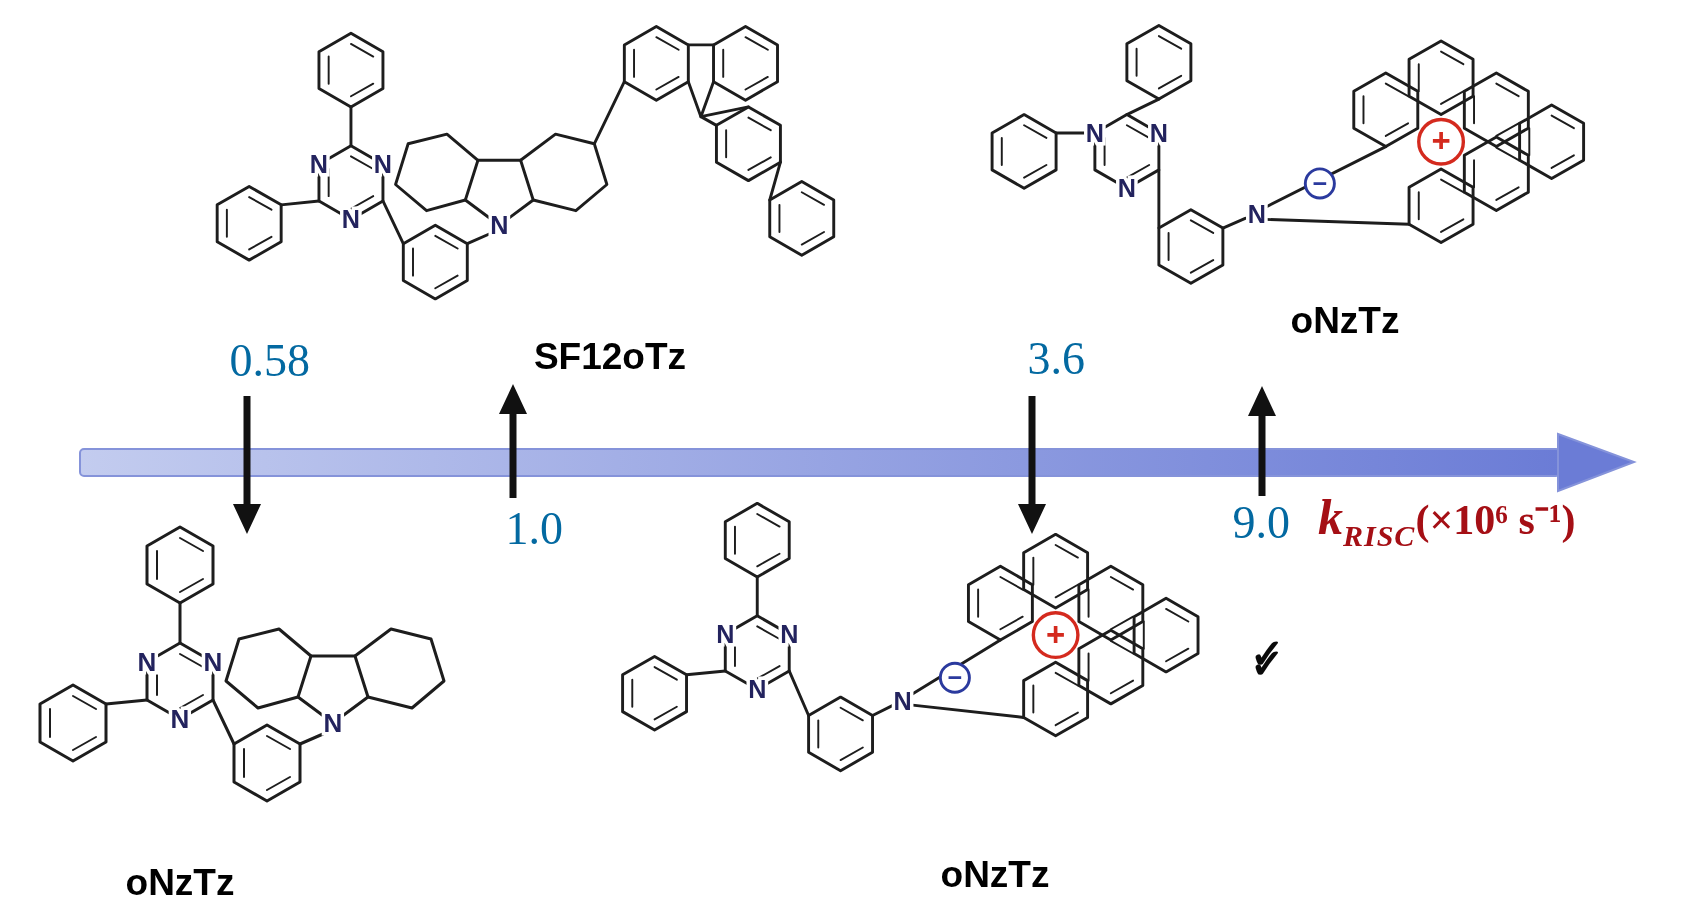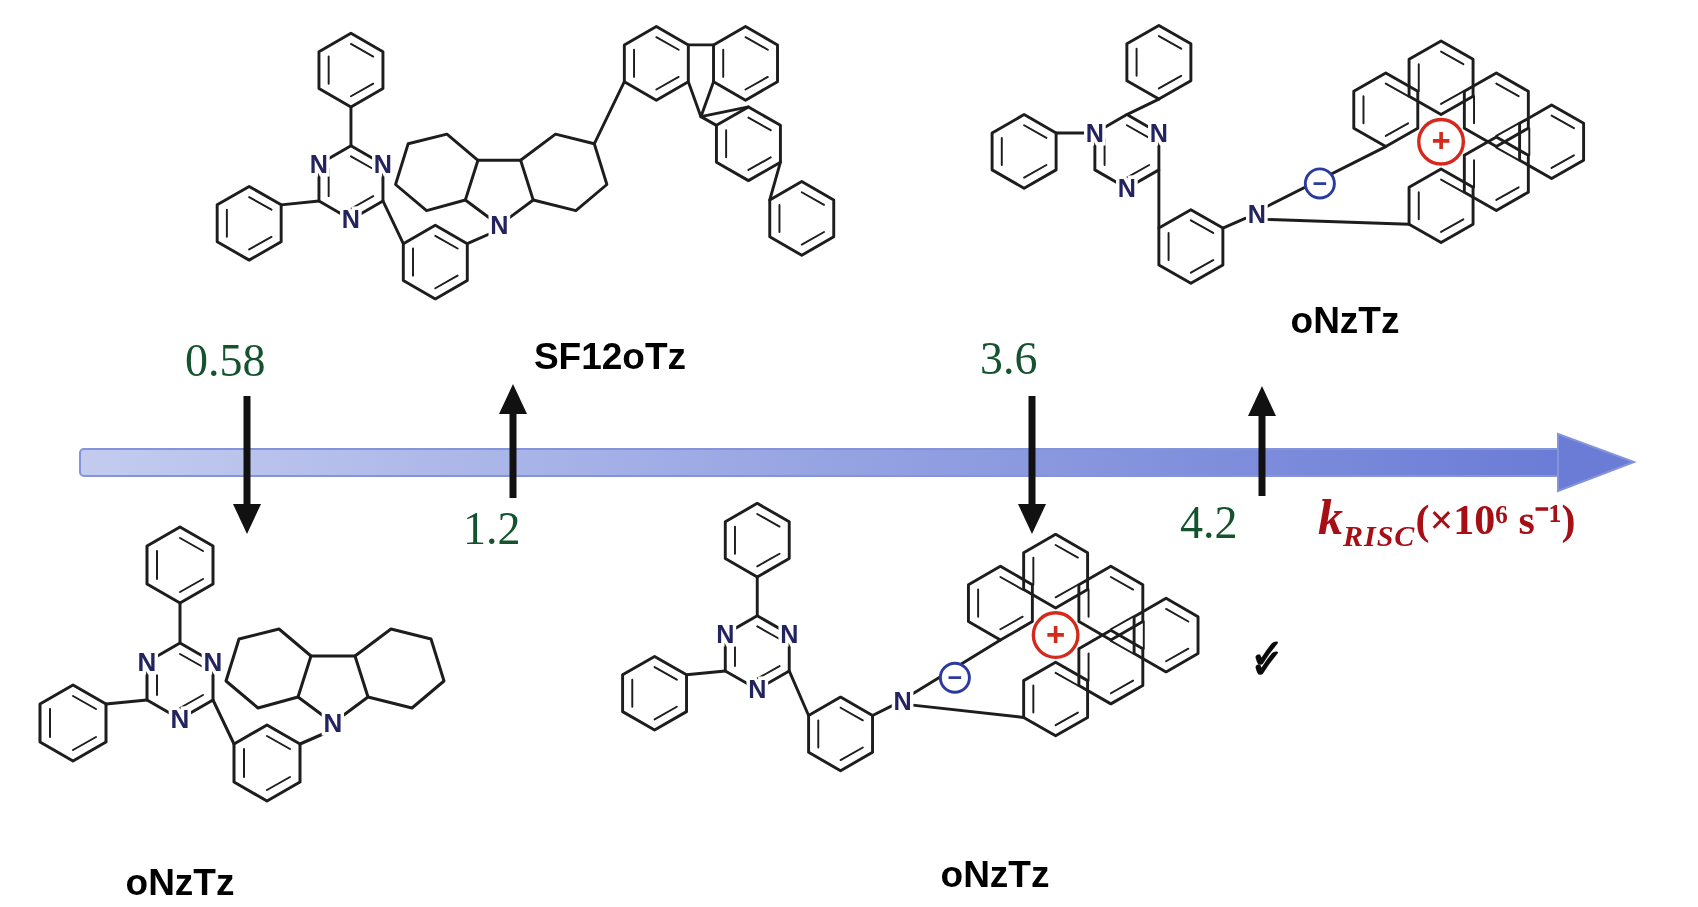--- a/index.html
+++ b/index.html
@@ -8,21 +8,21 @@
   .abs{position:absolute;}
   svg{overflow:visible;}
   .bond{fill:none;stroke:#1d1d1d;stroke-width:3;stroke-linejoin:round;stroke-linecap:round;}
   .thin{stroke-width:2;}
   .atomN{font-family:"Liberation Sans",sans-serif;font-weight:bold;font-size:26px;
          fill:#23235e;stroke:#ffffff;stroke-width:7px;paint-order:stroke;text-anchor:middle;}
   .plus-circle{fill:#ffffff;stroke:#d42a1e;stroke-width:3.5;}
   .minus-circle{fill:#ffffff;stroke:#2b3a9e;stroke-width:3;}
   .plus-text{font-family:"Liberation Sans",sans-serif;font-weight:bold;font-size:34px;fill:#d42a1e;text-anchor:middle;}
   .minus-text{font-family:"Liberation Sans",sans-serif;font-weight:bold;font-size:26px;fill:#2b3a9e;text-anchor:middle;}
-  .num{position:absolute;font-family:"Liberation Serif",serif;font-size:46px;color:#14532d;text-align:left;}
+  .num{position:absolute;font-family:"Liberation Serif",serif;font-size:46px;color:#0369a1;text-align:right;}
   .mol-label{position:absolute;font-family:"Liberation Sans",sans-serif;font-weight:bold;font-size:37px;color:#000;text-align:center;}
   .krisc{position:absolute;color:#a50f15;font-family:"Liberation Serif",serif;font-weight:bold;white-space:nowrap;}
   .krisc .kk{font-style:italic;font-size:50px;}
   .krisc .ksub{font-style:italic;font-size:30px;vertical-align:-12px;letter-spacing:1px;}
   .krisc .kunits{font-style:normal;font-size:42px;}
   .check-list{position:absolute;width:460px;color:#0a0a0a;font-family:"Liberation Sans",sans-serif;
               font-weight:bold;font-size:41px;line-height:1.3;}
   .check-item{position:relative;padding-left:38px;margin-bottom:10px;}
   .check-mark{position:absolute;left:0;top:0;}
   .tickline{stroke:#111;stroke-width:7;fill:none;}
@@ -146,23 +146,23 @@
       <path class="tickline" d="M1032,396 L1032,506"></path>
       <polygon class="tickhead" points="1018,504 1046,504 1032,534"></polygon>
     </g>
     <g>
       <path class="tickline" d="M1262,496 L1262,414"></path>
       <polygon class="tickhead" points="1248,416 1276,416 1262,386"></polygon>
     </g>
   </svg>
 
   <div class="num" style="left:185px;top:334px;width:125px">0.58</div>
-  <div class="num" style="left:463px;top:502px;width:100px">1.2</div>
+  <div class="num" style="left:463px;top:502px;width:100px">1.0</div>
   <div class="num" style="left:980px;top:332px;width:105px">3.6</div>
-  <div class="num" style="left:1180px;top:496px;width:110px">4.2</div>
+  <div class="num" style="left:1180px;top:496px;width:110px">9.0</div>
 
   <div class="krisc" style="left:1318px;top:488px">
     <span class="kk">k</span><span class="ksub">RISC</span><span class="kunits">(×10⁶ s⁻¹)</span>
   </div>
 
   <div class="mol-label" style="left:500px;top:336px;width:220px">SF12oTz</div>
   <div class="mol-label" style="left:1245px;top:300px;width:200px">oNzTz</div>
   <div class="mol-label" style="left:80px;top:862px;width:200px">oNzTz</div>
   <div class="mol-label" style="left:895px;top:854px;width:200px">oNzTz</div>
 

